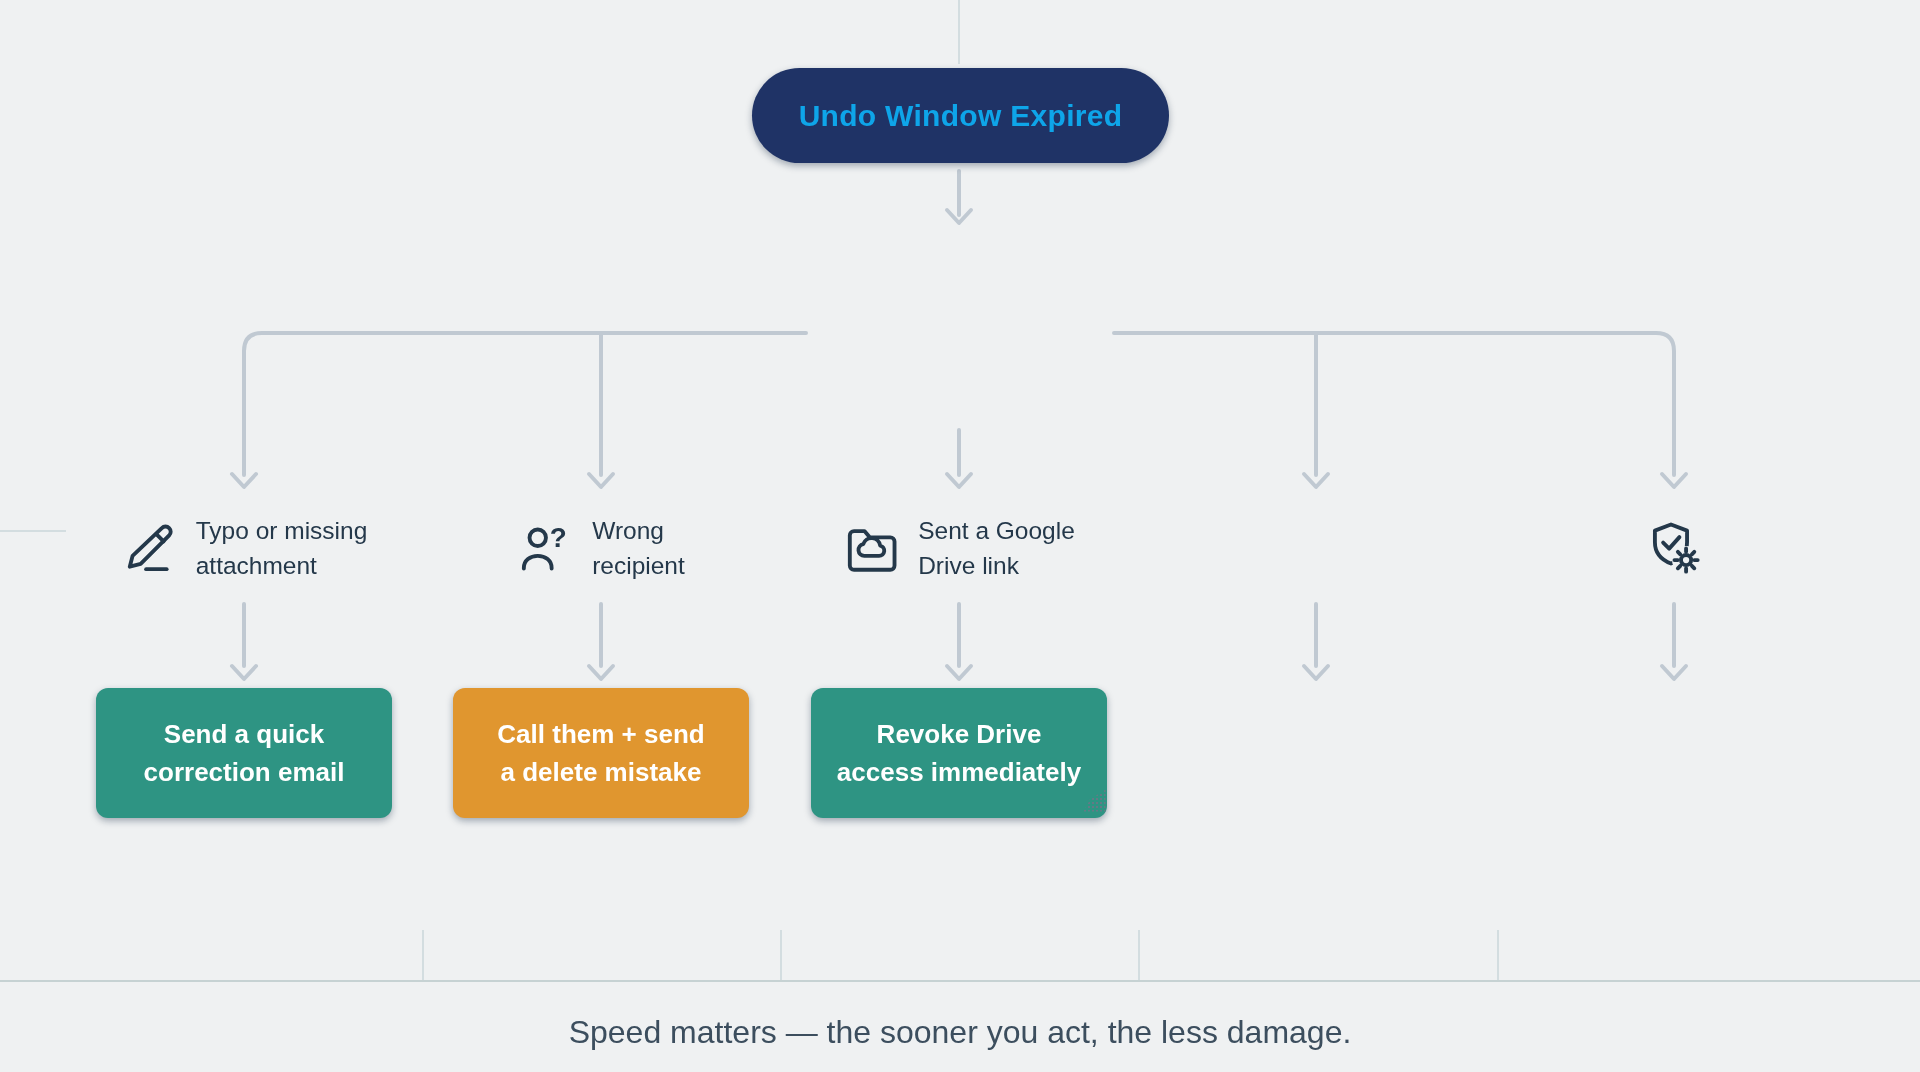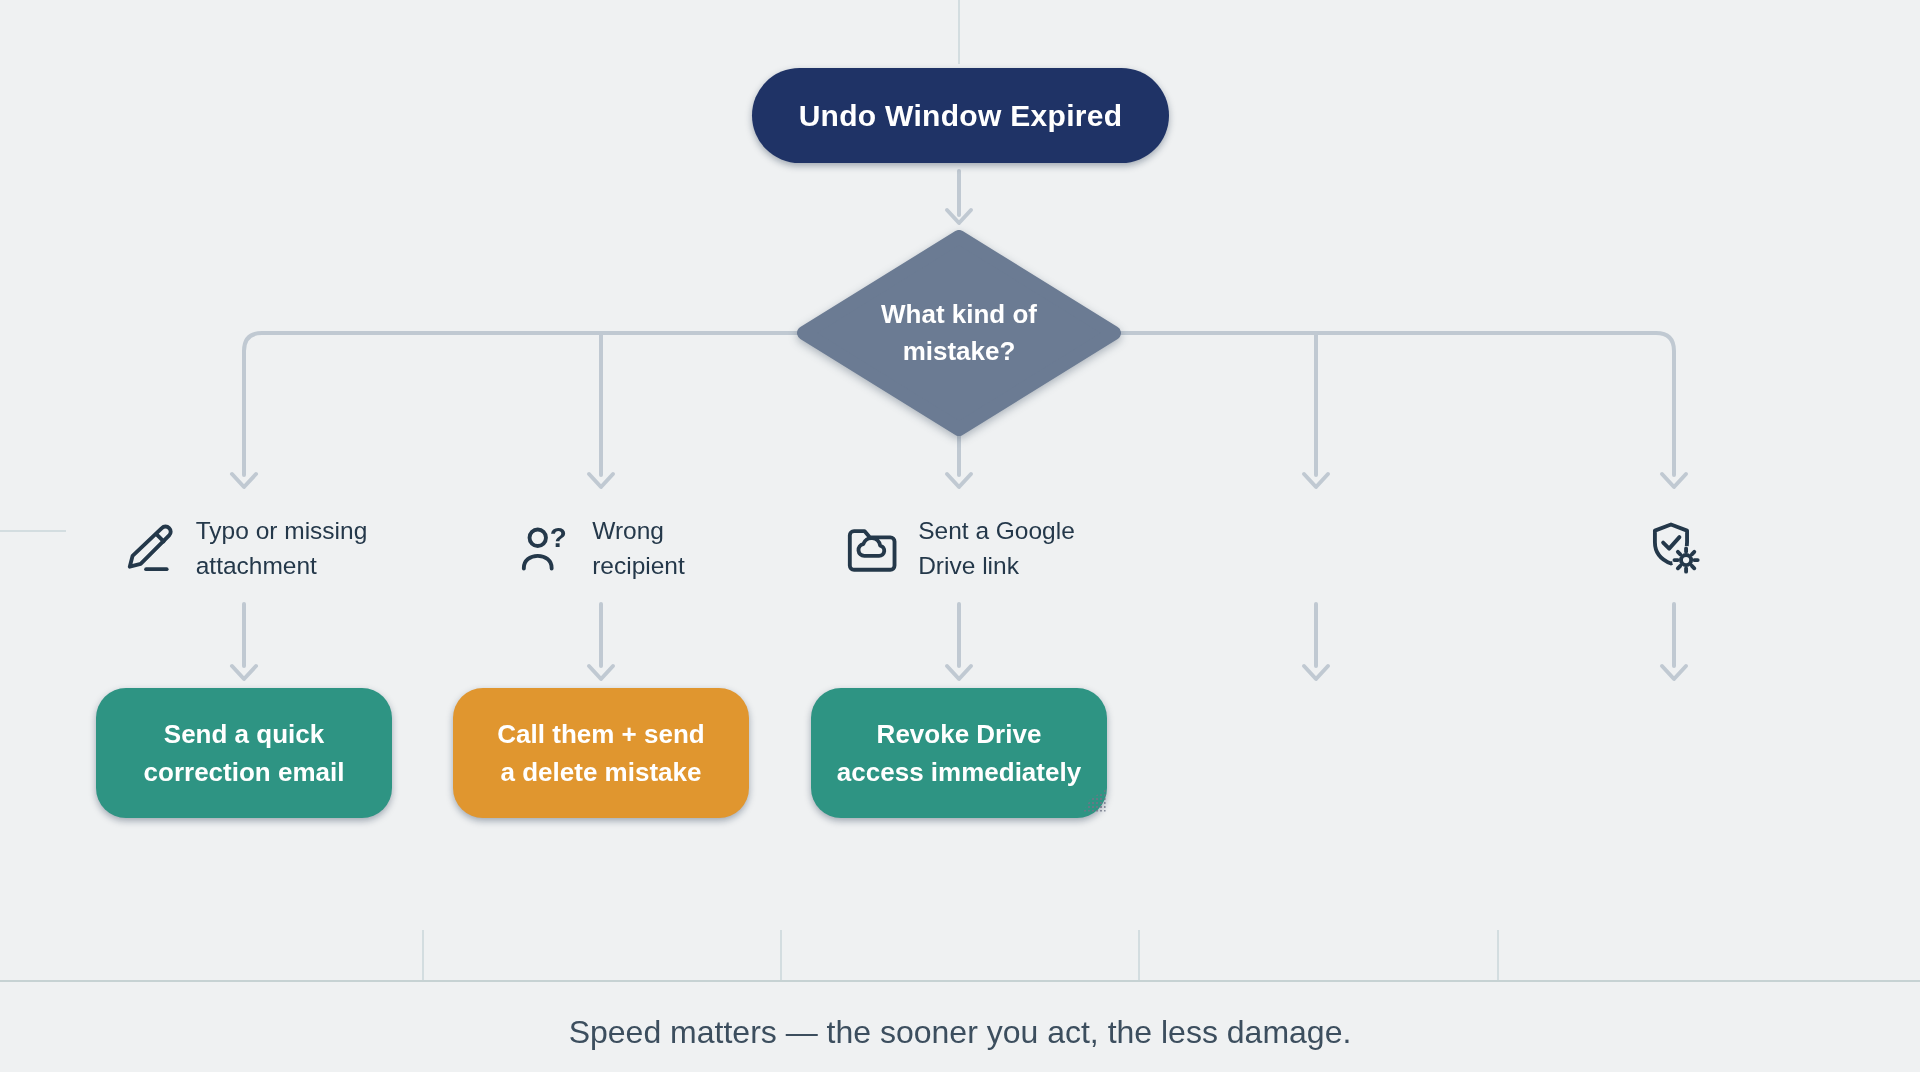--- a/index.html
+++ b/index.html
@@ -10,39 +10,39 @@
   *{box-sizing:border-box}
   html,body{margin:0;padding:0}
   body{
     width:1920px;height:1072px;background:var(--bg);
     font-family:"Liberation Sans",sans-serif;overflow:hidden;
   }
   .canvas{position:relative;width:1920px;height:1072px;background:var(--bg)}
   .gridline{position:absolute;background:var(--grid)}
   .connectors{position:absolute;left:0;top:0;color:var(--connector)}
   .connectors path{stroke:currentColor;stroke-width:4;fill:none;stroke-linecap:round;stroke-linejoin:round}
-  .node{position:absolute;display:flex;align-items:center;justify-content:center;color:#ffffff;text-align:center}
+  .node{position:absolute;display:flex;align-items:center;justify-content:center;color:#0ea5e9;text-align:center}
   .title-pill{
     left:752px;top:68px;width:417px;height:95px;border-radius:48px;
     background:var(--navy);font-size:30px;font-weight:600;letter-spacing:.3px;
     box-shadow:0 3px 7px rgba(15,35,60,.35);
   }
   .diamond-wrap{position:absolute;left:787px;top:227px;width:344px;height:212px;
     color:var(--slate);filter:drop-shadow(0 3px 4px rgba(15,35,60,.3));}
   .diamond-wrap svg{position:absolute;left:0;top:0}
   .diamond-text{position:absolute;left:0;top:0;width:100%;height:100%;
     display:flex;align-items:center;justify-content:center;color:#fff;
     font-size:26px;font-weight:600;line-height:37px;text-align:center;white-space:pre-line}
   .branch-label{position:absolute;top:506px;height:84px;transform:translateX(-50%);
     display:flex;align-items:center;gap:17px;color:var(--label_text)}
   .branch-label .txt{font-size:24.5px;line-height:35px;white-space:pre-line}
   .icon{width:58px;height:58px;flex:none;color:var(--label_text)}
   .icon svg{display:block;width:100%;height:100%}
   .action-box{position:absolute;top:688px;width:296px;height:130px;transform:translateX(-50%);
-    border-radius:30px;display:flex;align-items:center;justify-content:center;
+    border-radius:12px;display:flex;align-items:center;justify-content:center;
     color:#fff;font-size:26px;font-weight:600;line-height:38px;text-align:center;
     white-space:pre-line;box-shadow:0 3px 7px rgba(15,35,60,.35)}
   .action-box.teal{background:var(--teal)}
   .action-box.orange{background:var(--orange)}
   .action-box.navy{background:var(--navy)}
   .caption{position:absolute;left:0;right:0;top:1014px;text-align:center;
     font-size:32px;color:var(--caption_text)}
   .artifact{position:absolute;left:1083px;top:789px;width:23px;height:23px;opacity:.8;
     background-image:radial-gradient(circle,#6f7587 1.2px,transparent 1.4px);
     background-size:4px 4px;
@@ -85,27 +85,20 @@
     <path d="M1316 604 V666"></path>
     <path d="M1304 666 L1316 679 L1328 666"></path>
     <path d="M1674 604 V666"></path>
     <path d="M1662 666 L1674 679 L1686 666"></path>
   </svg>
 
   <div class="node title-pill">
     <span>Undo Window Expired</span>
   </div>
 
-  <div class="diamond-wrap">
-    <svg width="344" height="212" viewBox="0 0 344 212">
-      <path d="M172 10 L327 106 L172 202 L17 106 Z" fill="currentColor" stroke="currentColor" stroke-width="14" stroke-linejoin="round"></path>
-    </svg>
-    <div class="diamond-text">What kind of
-mistake?</div>
-  </div>
 
   <div class="branch-label" style="left:244px">
     <span class="icon">
       <svg viewBox="0 0 48 48" fill="none" stroke="currentColor" stroke-width="3.2" stroke-linecap="round" stroke-linejoin="round">
         <path d="M34 7.5a4.3 4.3 0 0 1 6.1 6.1L16.5 37.2 7.5 39.5l2.3-9L34 7.5Z"></path>
         <path d="M29.5 12.5l6 6"></path>
         <path d="M21 41.5h17"></path>
       </svg>
     </span>
     <span class="txt">Typo or missing

